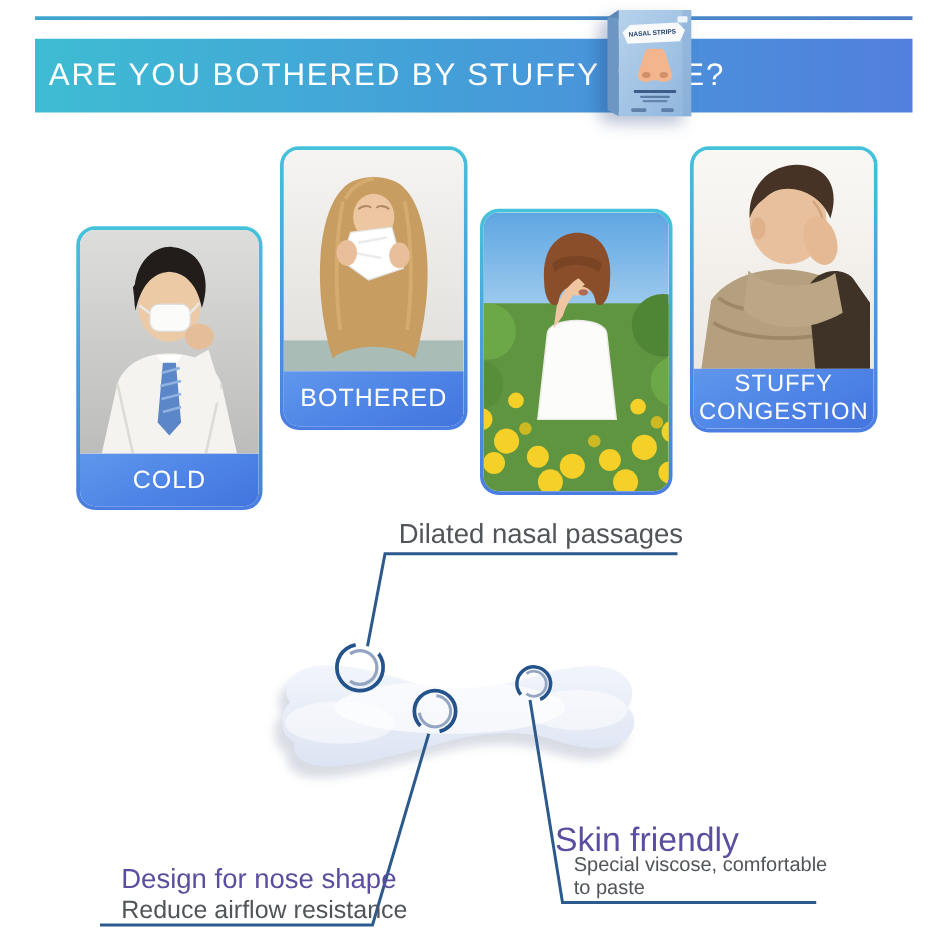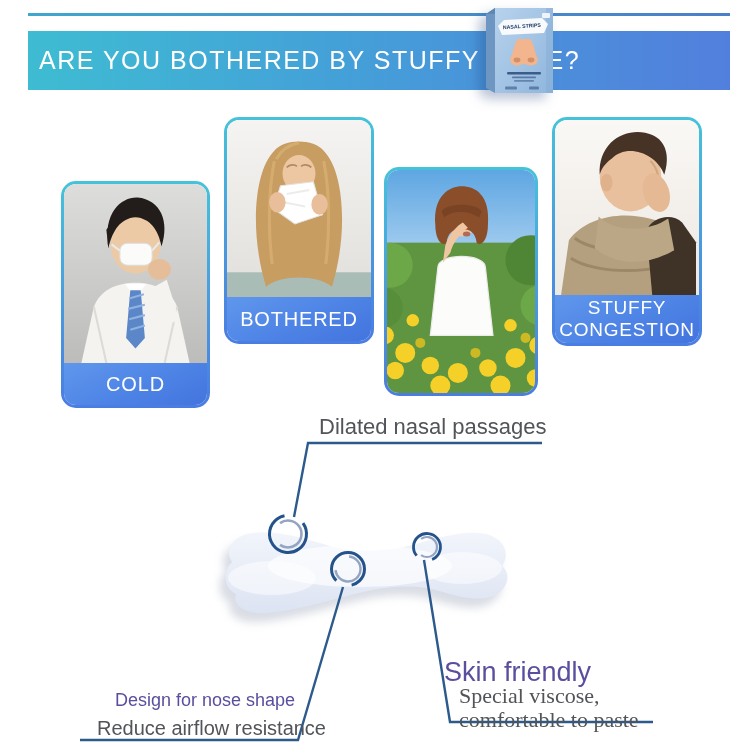--- a/index.html
+++ b/index.html
@@ -40,24 +40,24 @@
   #card-congestion .card-label{height:48px;font-size:19px;}
 
   
   #annot{position:absolute;left:0;top:0;width:750px;height:750px;pointer-events:none;}
 
   
   .co-title{position:absolute;color:#5a4f9e;font-weight:400;white-space:nowrap;}
   .co-sub{position:absolute;color:#515458;font-weight:400;}
   #co1-title{left:305px;top:388px;font-size:22px;}
   #co1-sub  {left:307px;top:414px;font-size:22px;white-space:nowrap;margin-left:12px;}
-  #co2-title{left:115px;top:690px;font-size:18px;}
+  #co2-title{left:97px;top:690px;font-size:22px;}
   #co2-sub  {left:97px;top:717px;font-size:20px;white-space:nowrap;}
   #co3-title{left:444px;top:657px;font-size:27px;}
-  #co3-sub  {left:459px;top:684px;font-size:22px;width:214px;line-height:1.1;font-family:Liberation Serif, serif;}
+  #co3-sub  {left:459px;top:684px;font-size:16px;width:214px;line-height:1.1;}
 </style>
 </head>
 <body>
 
 <div id="stage">
 
   <div class="top-rule"></div>
 
   <div class="banner">
     <div class="banner-title">ARE YOU BOTHERED BY STUFFY NOSE?</div>

